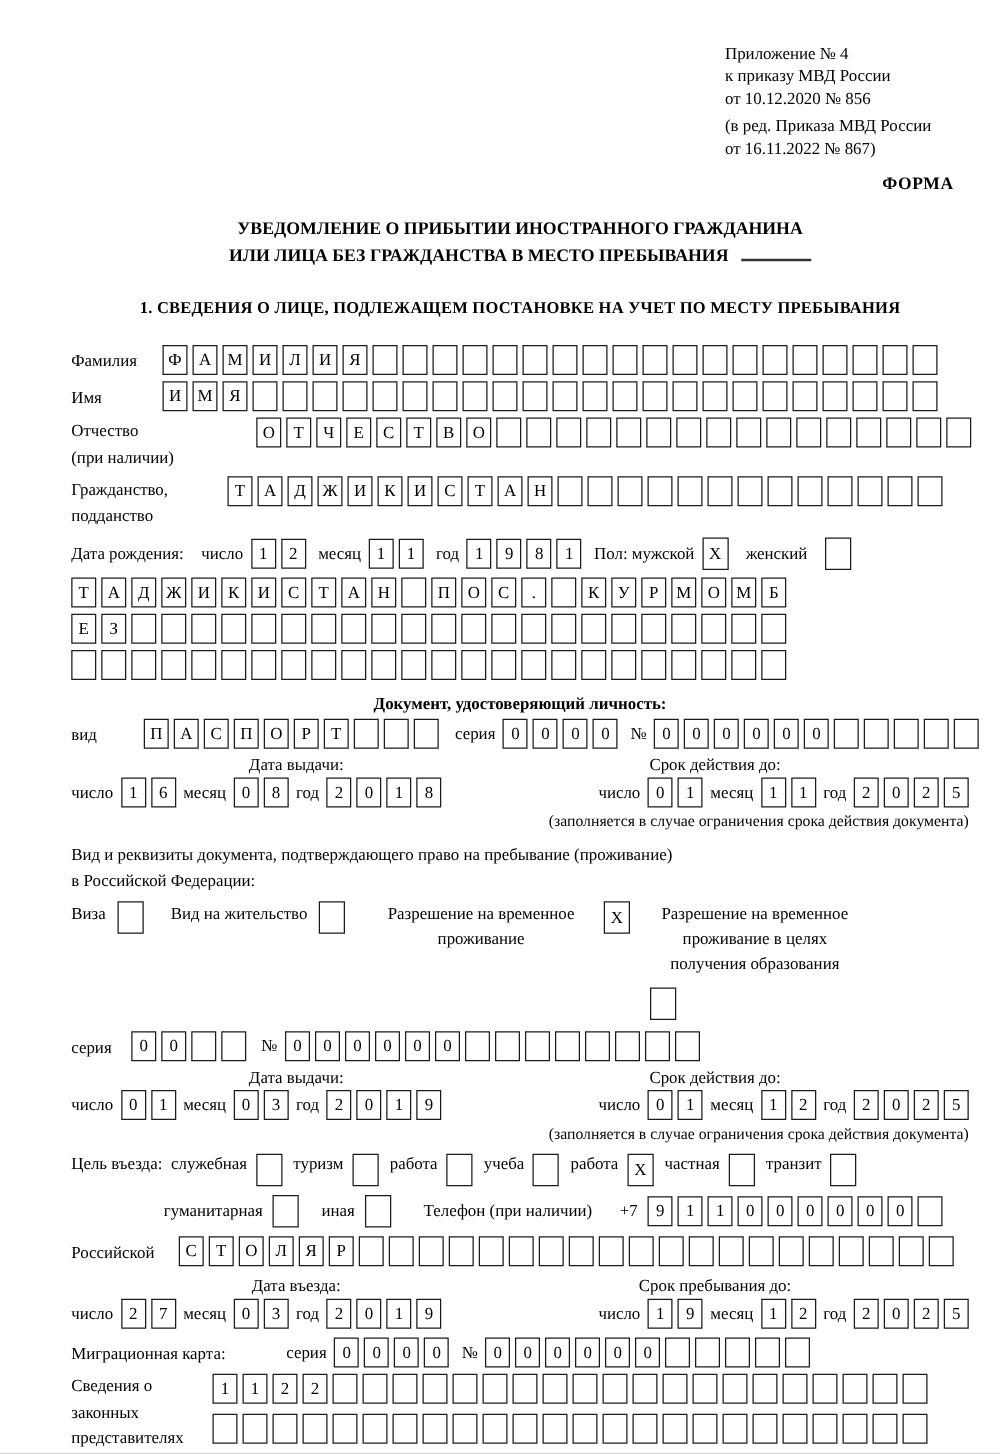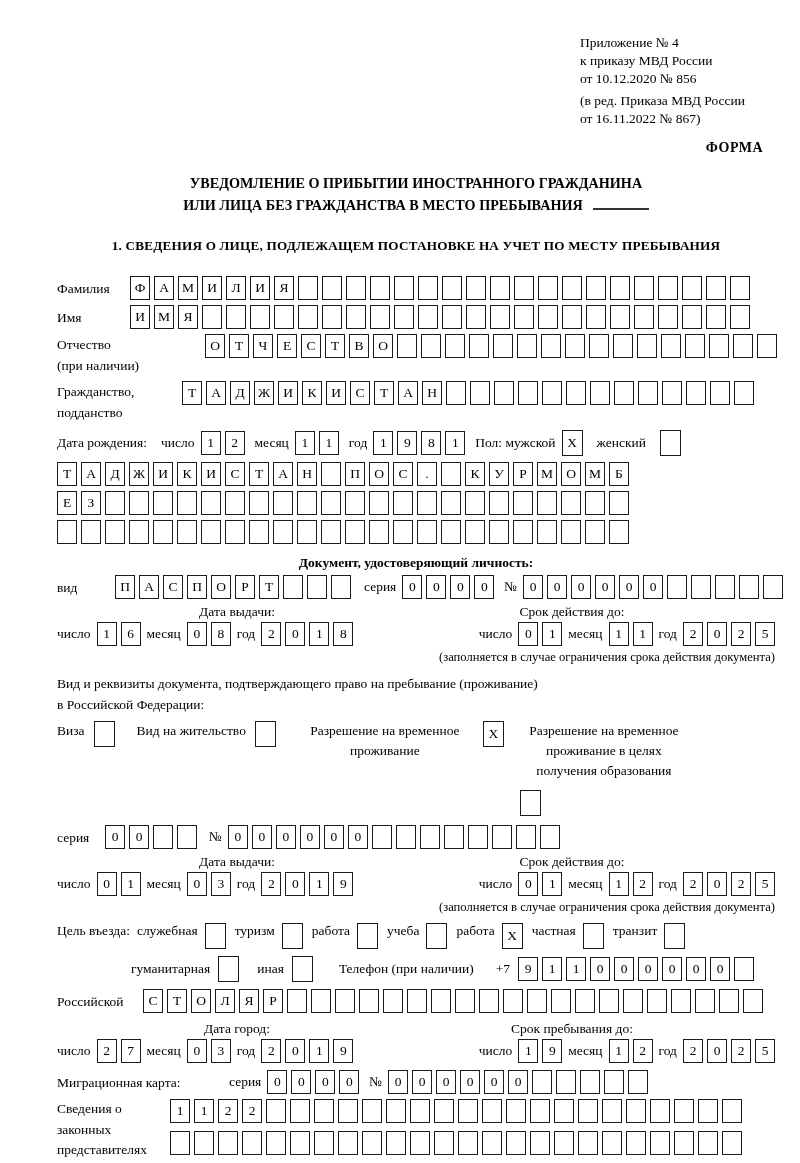--- a/index.html
+++ b/index.html
@@ -585,21 +585,21 @@
         <span class="cell"></span>
         <span class="cell"></span>
         <span class="cell"></span>
         <span class="cell"></span>
         <span class="cell"></span>
         <span class="cell"></span>
       </span>
   </div>
 
   <div class="dhead" style="margin-top:7px;">
-    <span class="dh-left">Дата город:</span>
+    <span class="dh-left">Дата въезда:</span>
     <span class="dh-right">Срок пребывания до:</span>
   </div>
   <div class="drow">
     <span class="dgroup">
       <span class="lab" style="margin-left:0;">число</span>
       <span class="crow">
           <span class="cell">2</span>
           <span class="cell">7</span>
         </span>
       <span class="lab">месяц</span>

